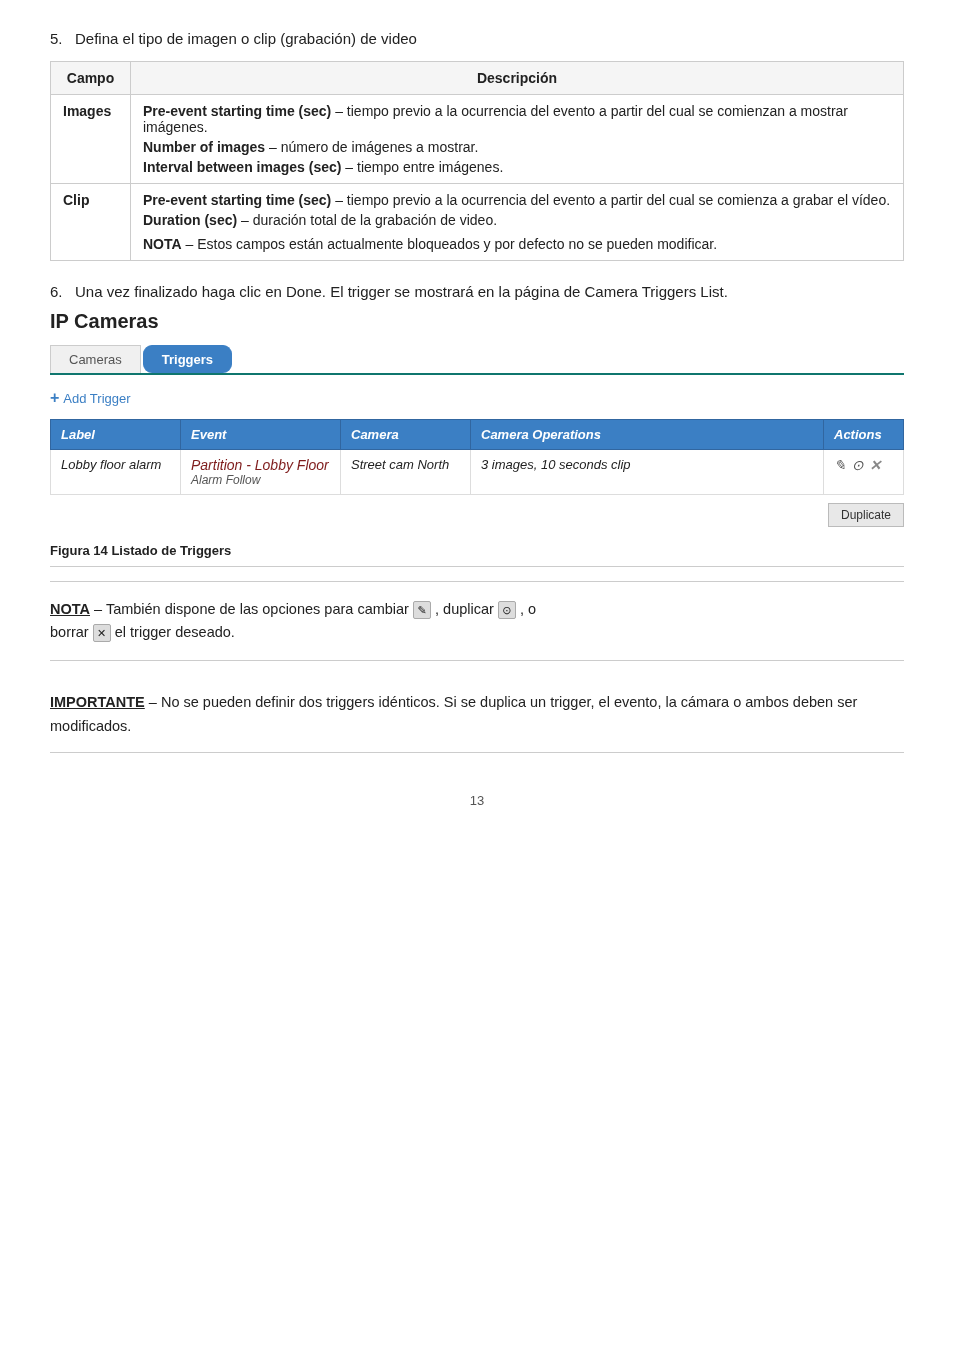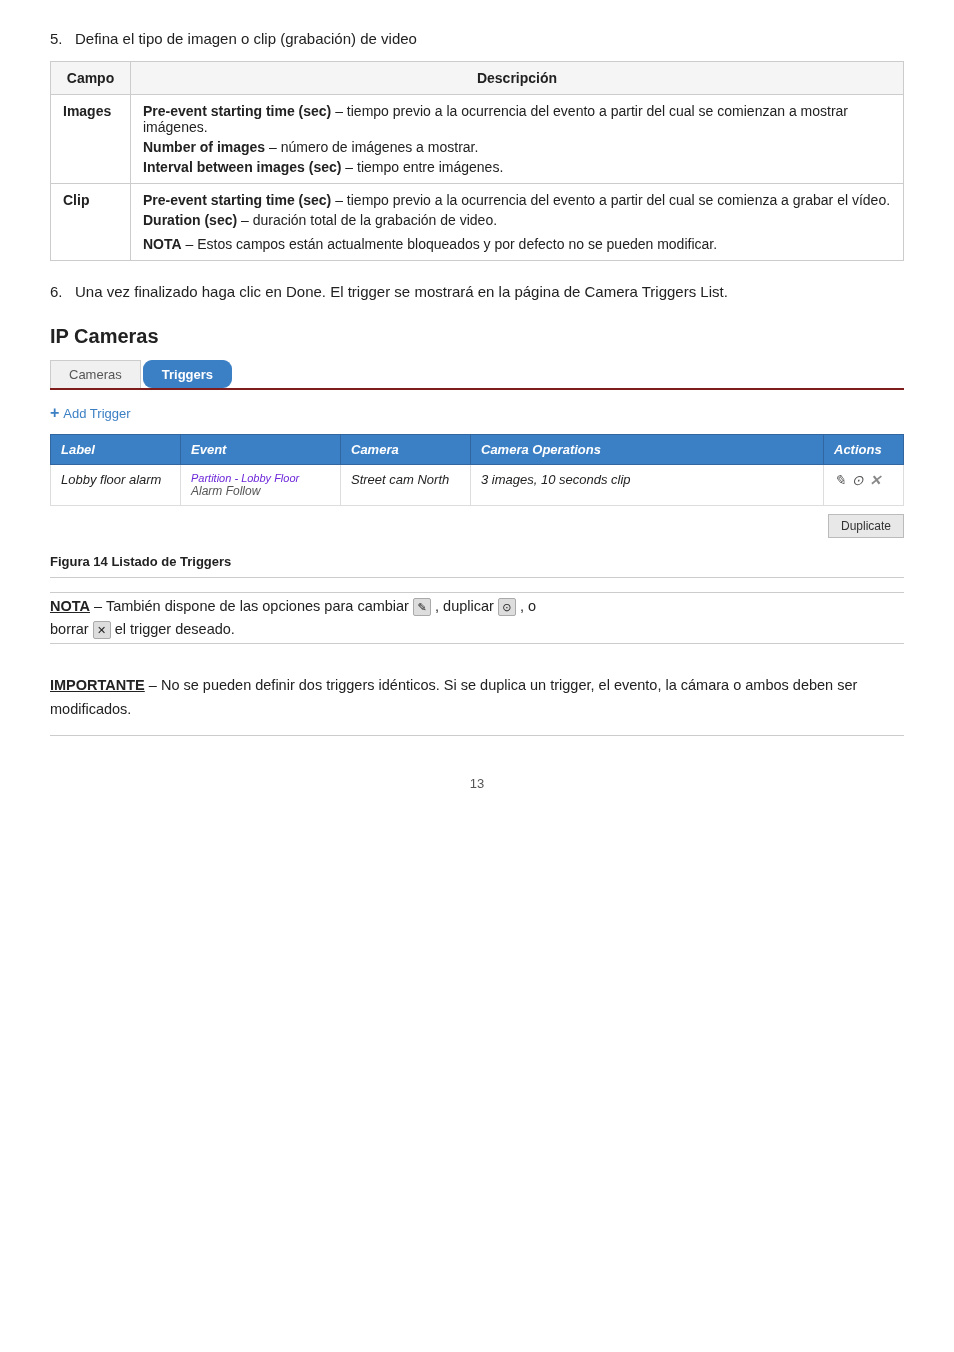--- a/index.html
+++ b/index.html
@@ -48,36 +48,36 @@
       margin-bottom: 4px;
     }
     .desc-table td p:last-child { margin-bottom: 0; }
     .bold { font-weight: bold; }
     .nota-box {
       margin-top: 8px;
     }
 
     
     .section6 {
-      margin-bottom: 25px;
+      margin-bottom: 10px;
       font-size: 15px;
     }
 
     
     .ip-cameras-heading {
       font-size: 20px;
       font-weight: bold;
       margin-bottom: 12px;
       margin-top: 4px;
     }
 
     
     .tabs-bar {
       display: flex;
-      border-bottom: 2px solid #7f1d1d;
+      border-bottom: 2px solid #0f766e;
       margin-bottom: 14px;
     }
     .tab {
       padding: 6px 18px;
       font-size: 13px;
       border: 1px solid #ccc;
       border-bottom: none;
       cursor: pointer;
       background: #f0f0f0;
       color: #555;
@@ -124,21 +124,21 @@
       border: 1px solid #3166a0;
     }
     .trigger-table td {
       padding: 7px 10px;
       border: 1px solid #ddd;
       vertical-align: top;
     }
     .trigger-table tr:nth-child(even) td { background: #f9f9f9; }
     .trigger-table tr:nth-child(odd) td { background: #fff; }
 
-    .event-line1 { font-size: 11px; color: #6d28d9; }
+    .event-line1 { font-size: 14px; color: #7f1d1d; }
     .event-line2 { font-size: 12px; color: #555; }
 
     .actions-cell {
       display: flex;
       align-items: center;
       gap: 6px;
       white-space: nowrap;
     }
     .action-icon {
       cursor: pointer;
@@ -168,21 +168,21 @@
       font-weight: bold;
       margin-bottom: 14px;
       padding-bottom: 8px;
       border-bottom: 1px solid #ccc;
     }
 
     
     .nota-section {
       border-top: 1px solid #ccc;
       border-bottom: 1px solid #ccc;
-      padding: 2px 0;
+      padding: 16px 0;
       margin-bottom: 16px;
       font-size: 14.5px;
       line-height: 1.6;
     }
     .nota-section .nota-word {
       font-weight: bold;
       text-decoration: underline;
     }
     .importante-section {
       border-bottom: 1px solid #ccc;

